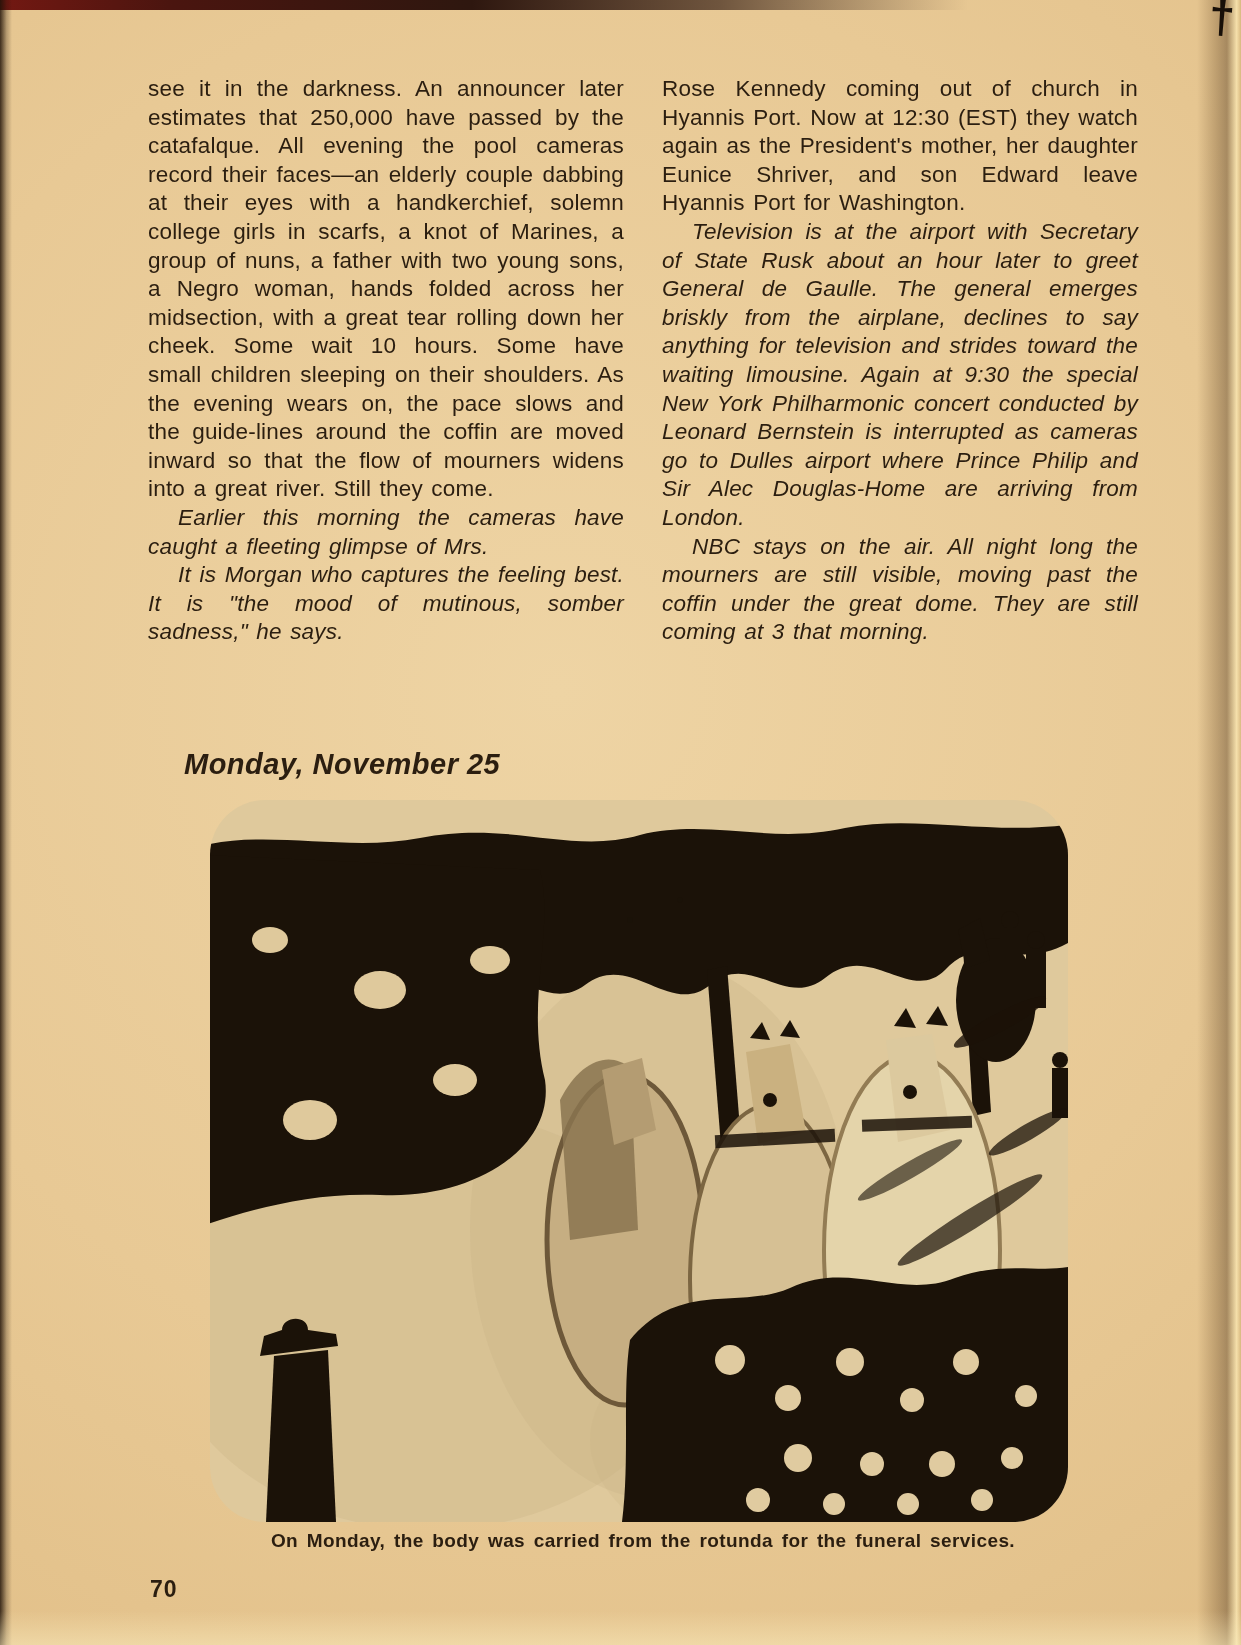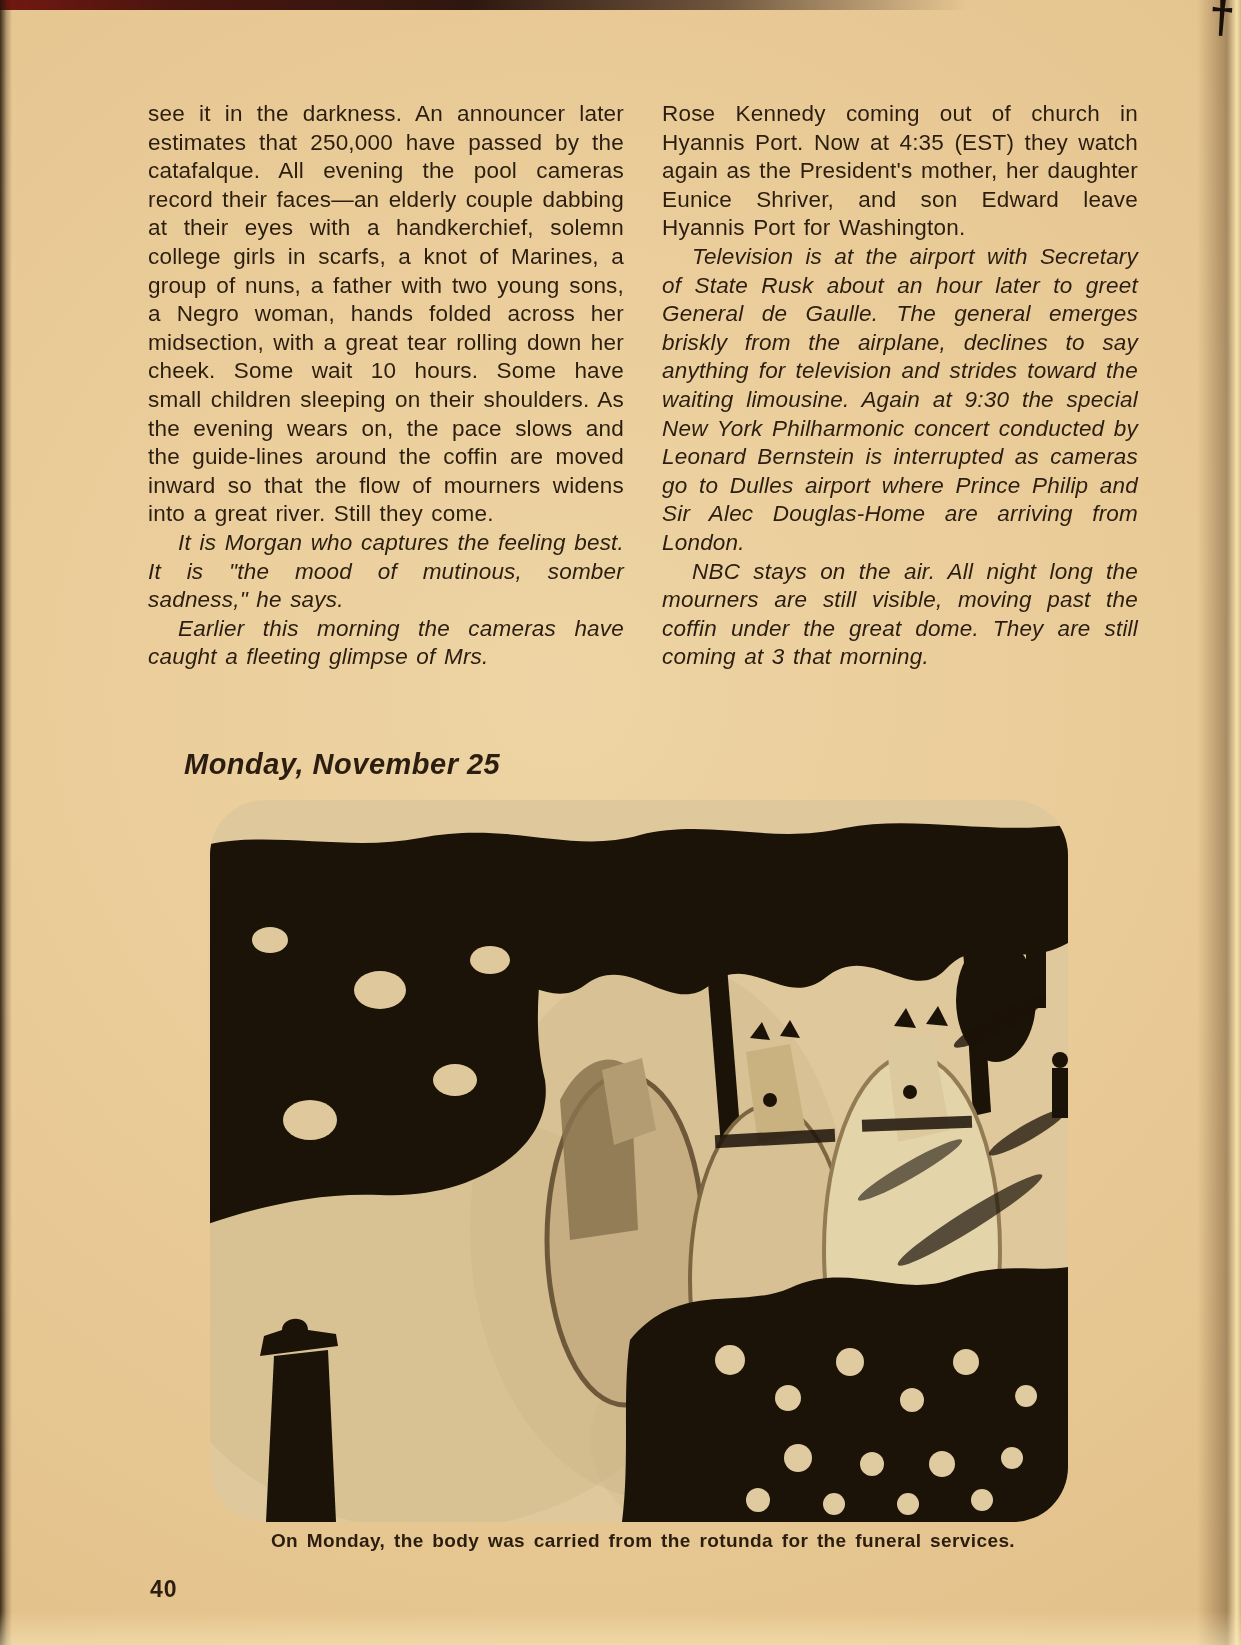--- a/index.html
+++ b/index.html
@@ -11,21 +11,21 @@
   
   .edge-top{position:absolute;top:0;left:0;width:100%;height:10px;
         background:linear-gradient(90deg,#731812 0%,#4a150f 14%,#2e170f 38%,rgba(46,23,15,.65) 58%,rgba(46,23,15,0) 78%);}
   .edge-left{position:absolute;top:0;left:0;width:12px;height:100%;
         background:linear-gradient(90deg,rgba(32,18,8,.85) 0%,rgba(32,18,8,.25) 55%,rgba(32,18,8,0) 100%);}
   .edge-right{position:absolute;top:0;right:0;width:44px;height:100%;
         background:linear-gradient(90deg,rgba(110,80,45,0) 0%,rgba(110,80,45,.30) 40%,rgba(80,55,30,.42) 68%,rgba(248,228,175,.85) 90%,rgba(205,175,115,.55) 100%);}
   .edge-bottom{position:absolute;bottom:0;left:0;width:100%;height:34px;
         background:linear-gradient(180deg,rgba(250,236,190,0) 0%,rgba(250,236,190,.5) 100%);}
   
-  .columns{position:absolute;top:100px;left:148px;width:990px;display:flex;gap:38px;}
+  .columns{position:absolute;top:75px;left:148px;width:990px;display:flex;gap:38px;}
   .col{width:478px;font-size:22.5px;line-height:28.6px;text-align:justify;word-spacing:2px;letter-spacing:.2px;}
   .col p{margin:0;}
   .col p.indent{text-indent:30px;font-style:italic;}
   
   .heading{position:absolute;top:748px;left:148px;width:990px;
         font-size:29px;font-weight:bold;font-style:italic;letter-spacing:.5px;padding-left:36px;box-sizing:border-box;}
   
   .photo{position:absolute;top:800px;left:210px;width:858px;height:722px;}
   
   .caption{position:absolute;top:1530px;left:148px;width:990px;text-align:center;
@@ -43,25 +43,25 @@
   <div class="edge-top"></div>
   <div class="edge-left"></div>
   <div class="edge-right"></div>
   <div class="edge-bottom"></div>
 
   <div class="corner-mark">†</div>
 
   <div class="columns">
     <div class="col">
       <p>see it in the darkness. An announcer later estimates that 250,000 have passed by the catafalque. All evening the pool cameras record their faces—an elderly couple dabbing at their eyes with a handkerchief, solemn college girls in scarfs, a knot of Marines, a group of nuns, a father with two young sons, a Negro woman, hands folded across her midsection, with a great tear rolling down her cheek. Some wait 10 hours. Some have small children sleeping on their shoulders. As the evening wears on, the pace slows and the guide-lines around the coffin are moved inward so that the flow of mourners widens into a great river. Still they come.</p>
+      <p class="indent">Earlier this morning the cameras have caught a fleeting glimpse of Mrs.</p>
       <p class="indent">It is Morgan who captures the feeling best. It is "the mood of mutinous, somber sadness," he says.</p>
-      <p class="indent">Earlier this morning the cameras have caught a fleeting glimpse of Mrs.</p>
     </div>
     <div class="col">
-      <p>Rose Kennedy coming out of church in Hyannis Port. Now at 4:35 (EST) they watch again as the President's mother, her daughter Eunice Shriver, and son Edward leave Hyannis Port for Washington.</p>
+      <p>Rose Kennedy coming out of church in Hyannis Port. Now at 12:30 (EST) they watch again as the President's mother, her daughter Eunice Shriver, and son Edward leave Hyannis Port for Washington.</p>
       <p class="indent">Television is at the airport with Secretary of State Rusk about an hour later to greet General de Gaulle. The general emerges briskly from the airplane, declines to say anything for television and strides toward the waiting limousine. Again at 9:30 the special New York Philharmonic concert conducted by Leonard Bernstein is interrupted as cameras go to Dulles airport where Prince Philip and Sir Alec Douglas-Home are arriving from London.</p>
       <p class="indent">NBC stays on the air. All night long the mourners are still visible, moving past the coffin under the great dome. They are still coming at 3 that morning.</p>
     </div>
   </div>
 
   <div class="heading">Monday, November 25</div>
 
   <div class="photo">
     <svg width="858" height="722" viewBox="0 0 858 722" xmlns="http://www.w3.org/2000/svg">
       <defs>
@@ -147,15 +147,15 @@
             <circle cx="624" cy="704" r="11"></circle>
           <circle cx="698" cy="704" r="11"></circle>
             <circle cx="772" cy="700" r="11"></circle>
         </g>
       </g>
     </svg>
   </div>
 
   <div class="caption">On Monday, the body was carried from the rotunda for the funeral services.</div>
 
-  <div class="pagenum">40</div>
+  <div class="pagenum">70</div>
 
 </div>
 
 </body></html>

